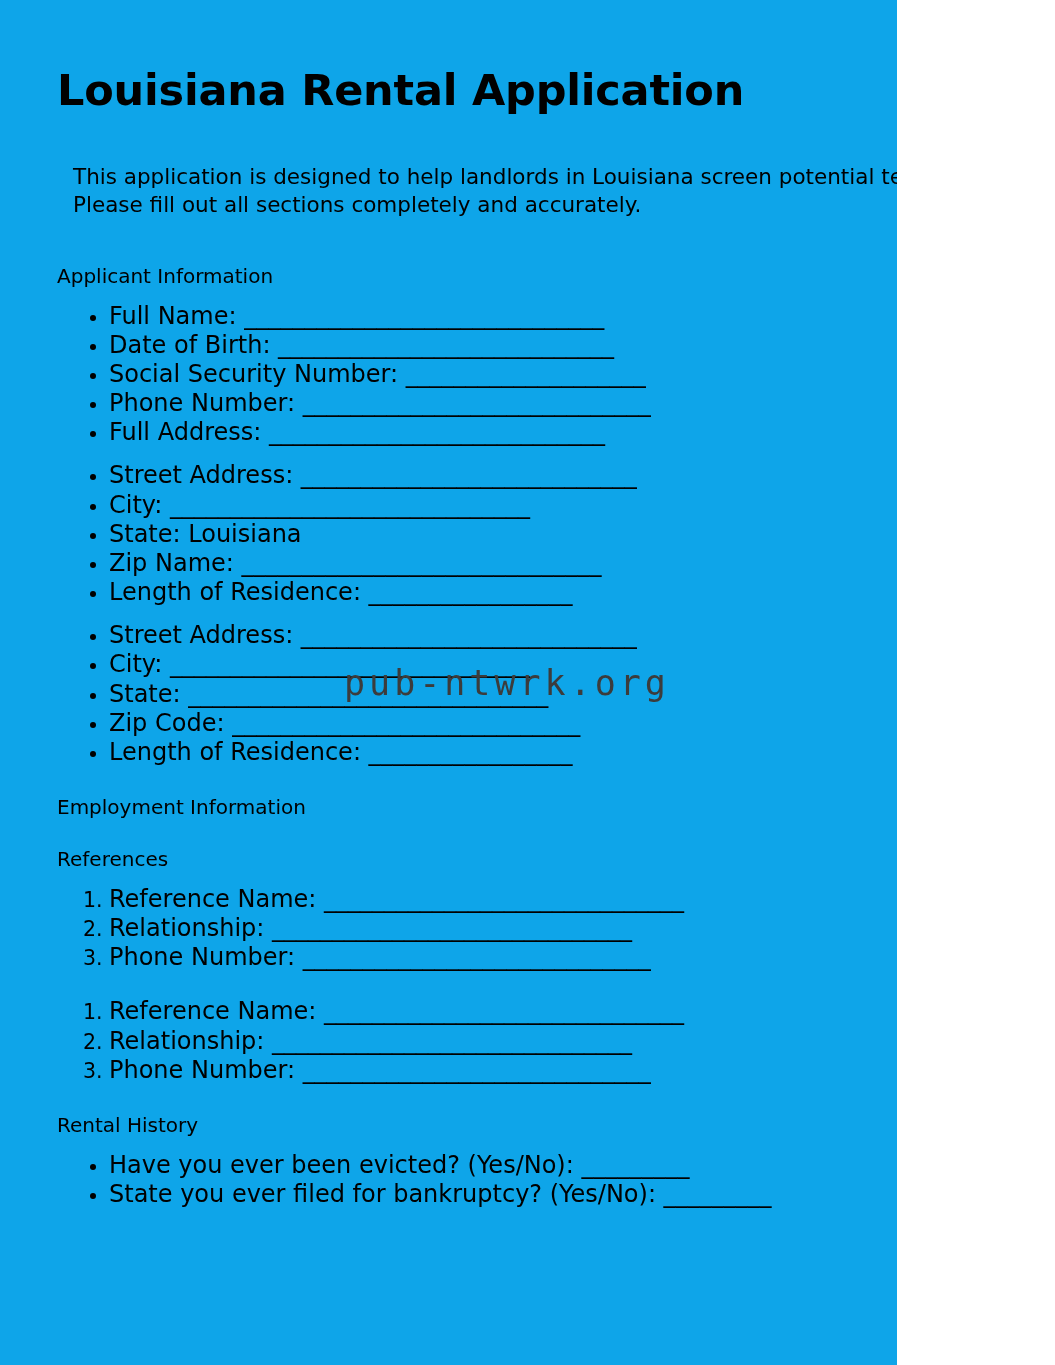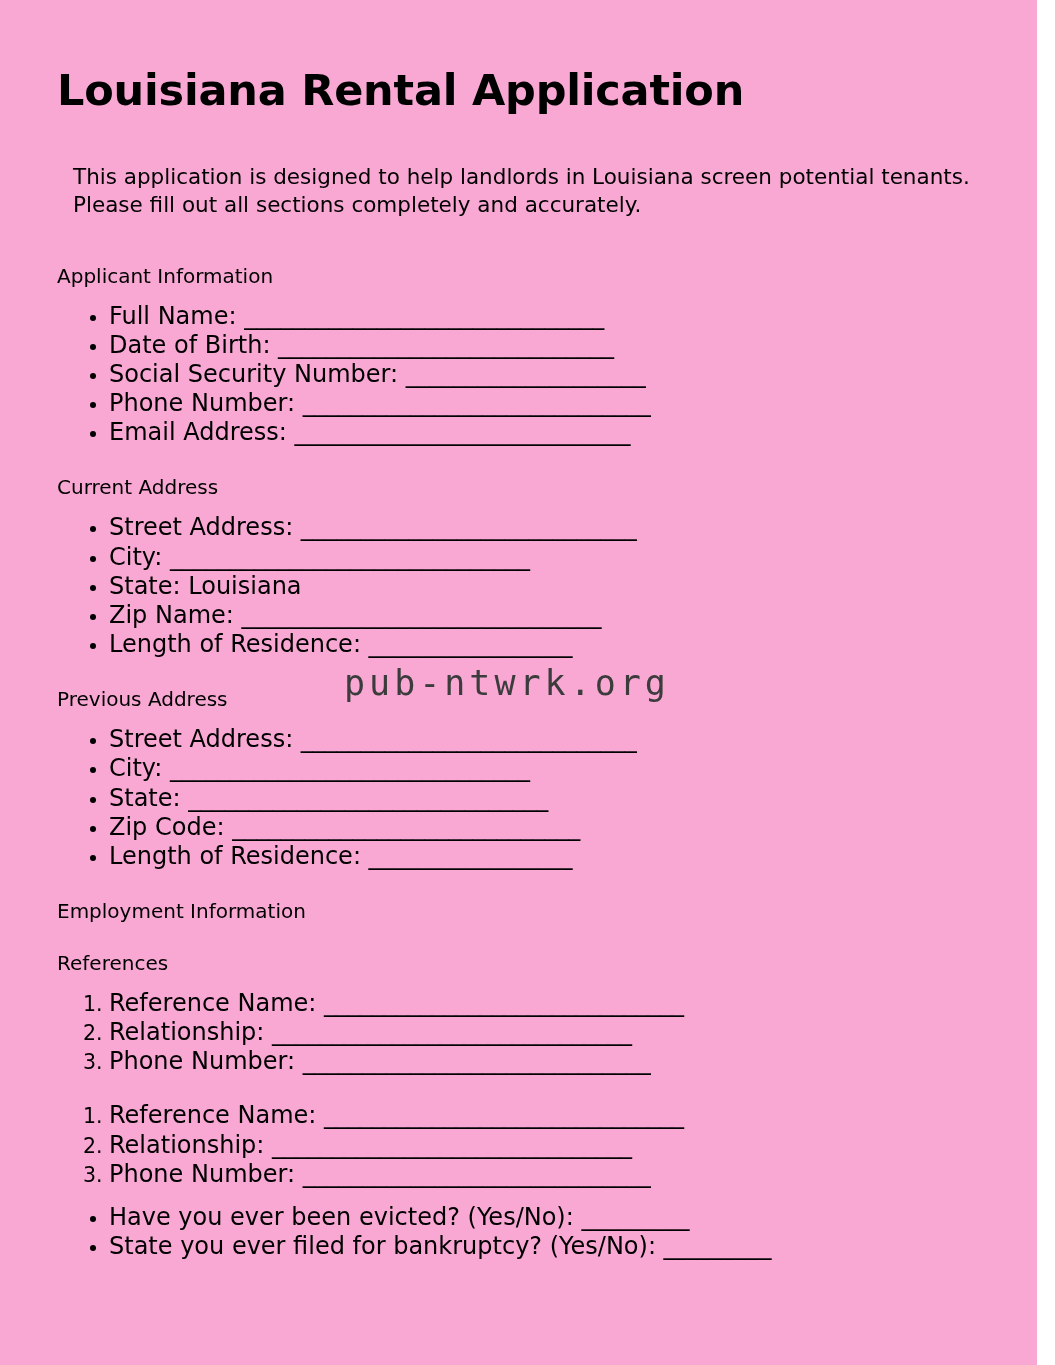--- a/index.html
+++ b/index.html
@@ -7,23 +7,23 @@
     margin: 0;
     padding: 0;
     background: #ffffff;
   }
   body {
     font-family: "DejaVu Sans", "Liberation Sans", sans-serif;
     color: #000000;
   }
   #page {
     position: relative;
-    width: 1037px;
+    width: 897px;
     height: 1365px;
-    background: #f9a8d4;
+    background: #0ea5e9;
     overflow: hidden;
     box-sizing: border-box;
     padding: 0;
   }
   #doc {
     position: absolute;
     left: 57px;
     top: 0;
     width: 940px;
   }
@@ -97,33 +97,31 @@
     <h1 class="doc-title">Louisiana Rental Application</h1>
 
     <p class="intro">This application is designed to help landlords in Louisiana screen potential tenants. Please fill out all sections completely and accurately.</p>
 
     <h2 class="section-heading">Applicant Information</h2>
     <ul class="field-list">
       <li>Full Name: ______________________________</li>
       <li>Date of Birth: ____________________________</li>
       <li>Social Security Number: ____________________</li>
       <li>Phone Number: _____________________________</li>
-      <li>Email Address: ____________________________</li>
+      <li>Full Address: ____________________________</li>
     </ul>
 
-    <h2 class="section-heading">Current Address</h2>
     <ul class="field-list">
       <li>Street Address: ____________________________</li>
       <li>City: ______________________________</li>
       <li>State: Louisiana</li>
       <li>Zip Name: ______________________________</li>
       <li>Length of Residence: _________________</li>
     </ul>
 
-    <h2 class="section-heading">Previous Address</h2>
     <ul class="field-list">
       <li>Street Address: ____________________________</li>
       <li>City: ______________________________</li>
       <li>State: ______________________________</li>
       <li>Zip Code: _____________________________</li>
       <li>Length of Residence: _________________</li>
     </ul>
 
     <h2 class="section-heading">Employment Information</h2>
 
@@ -132,20 +130,21 @@
       <li>Reference Name: ______________________________</li>
       <li>Relationship: ______________________________</li>
       <li>Phone Number: _____________________________</li>
     </ol>
     <ol class="field-list second-group">
       <li>Reference Name: ______________________________</li>
       <li>Relationship: ______________________________</li>
       <li>Phone Number: _____________________________</li>
     </ol>
 
+    <h2 class="section-heading">Rental History</h2>
     <ul class="field-list">
       <li>Have you ever been evicted? (Yes/No): _________</li>
       <li>State you ever filed for bankruptcy? (Yes/No): _________</li>
     </ul>
 
   </div>
 
   <div id="watermark">pub-ntwrk.org</div>
 
 </div>

